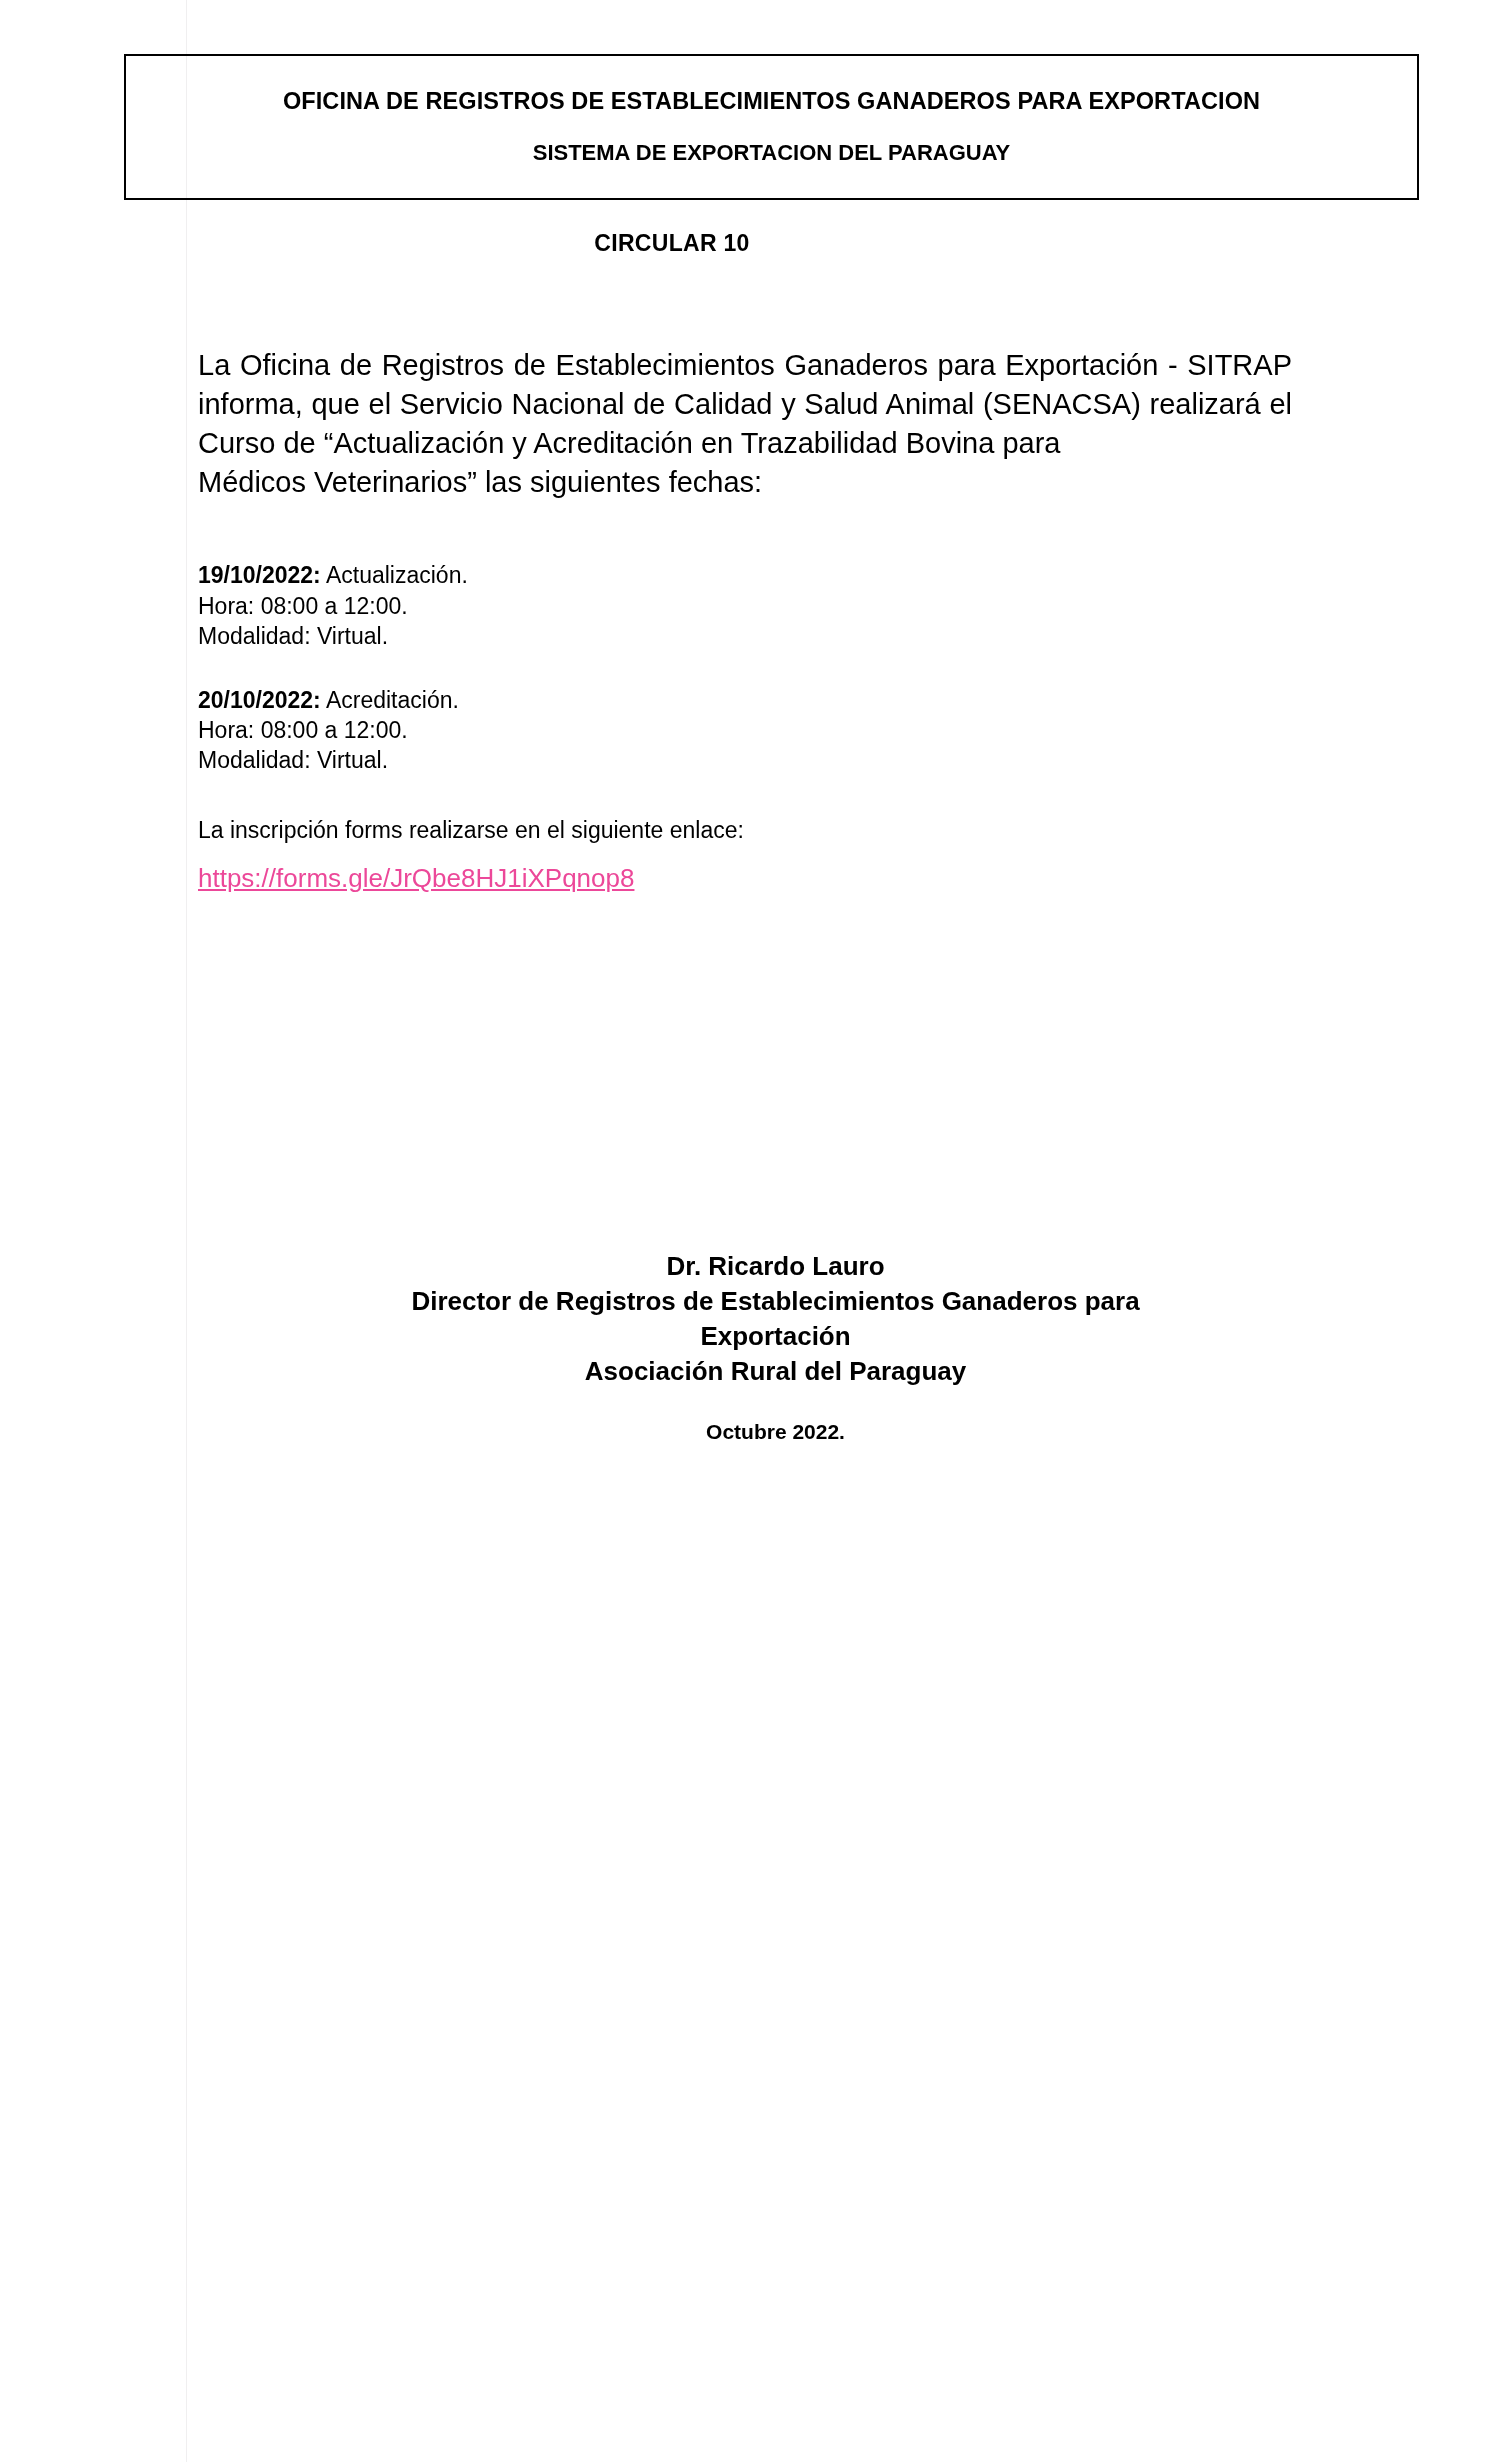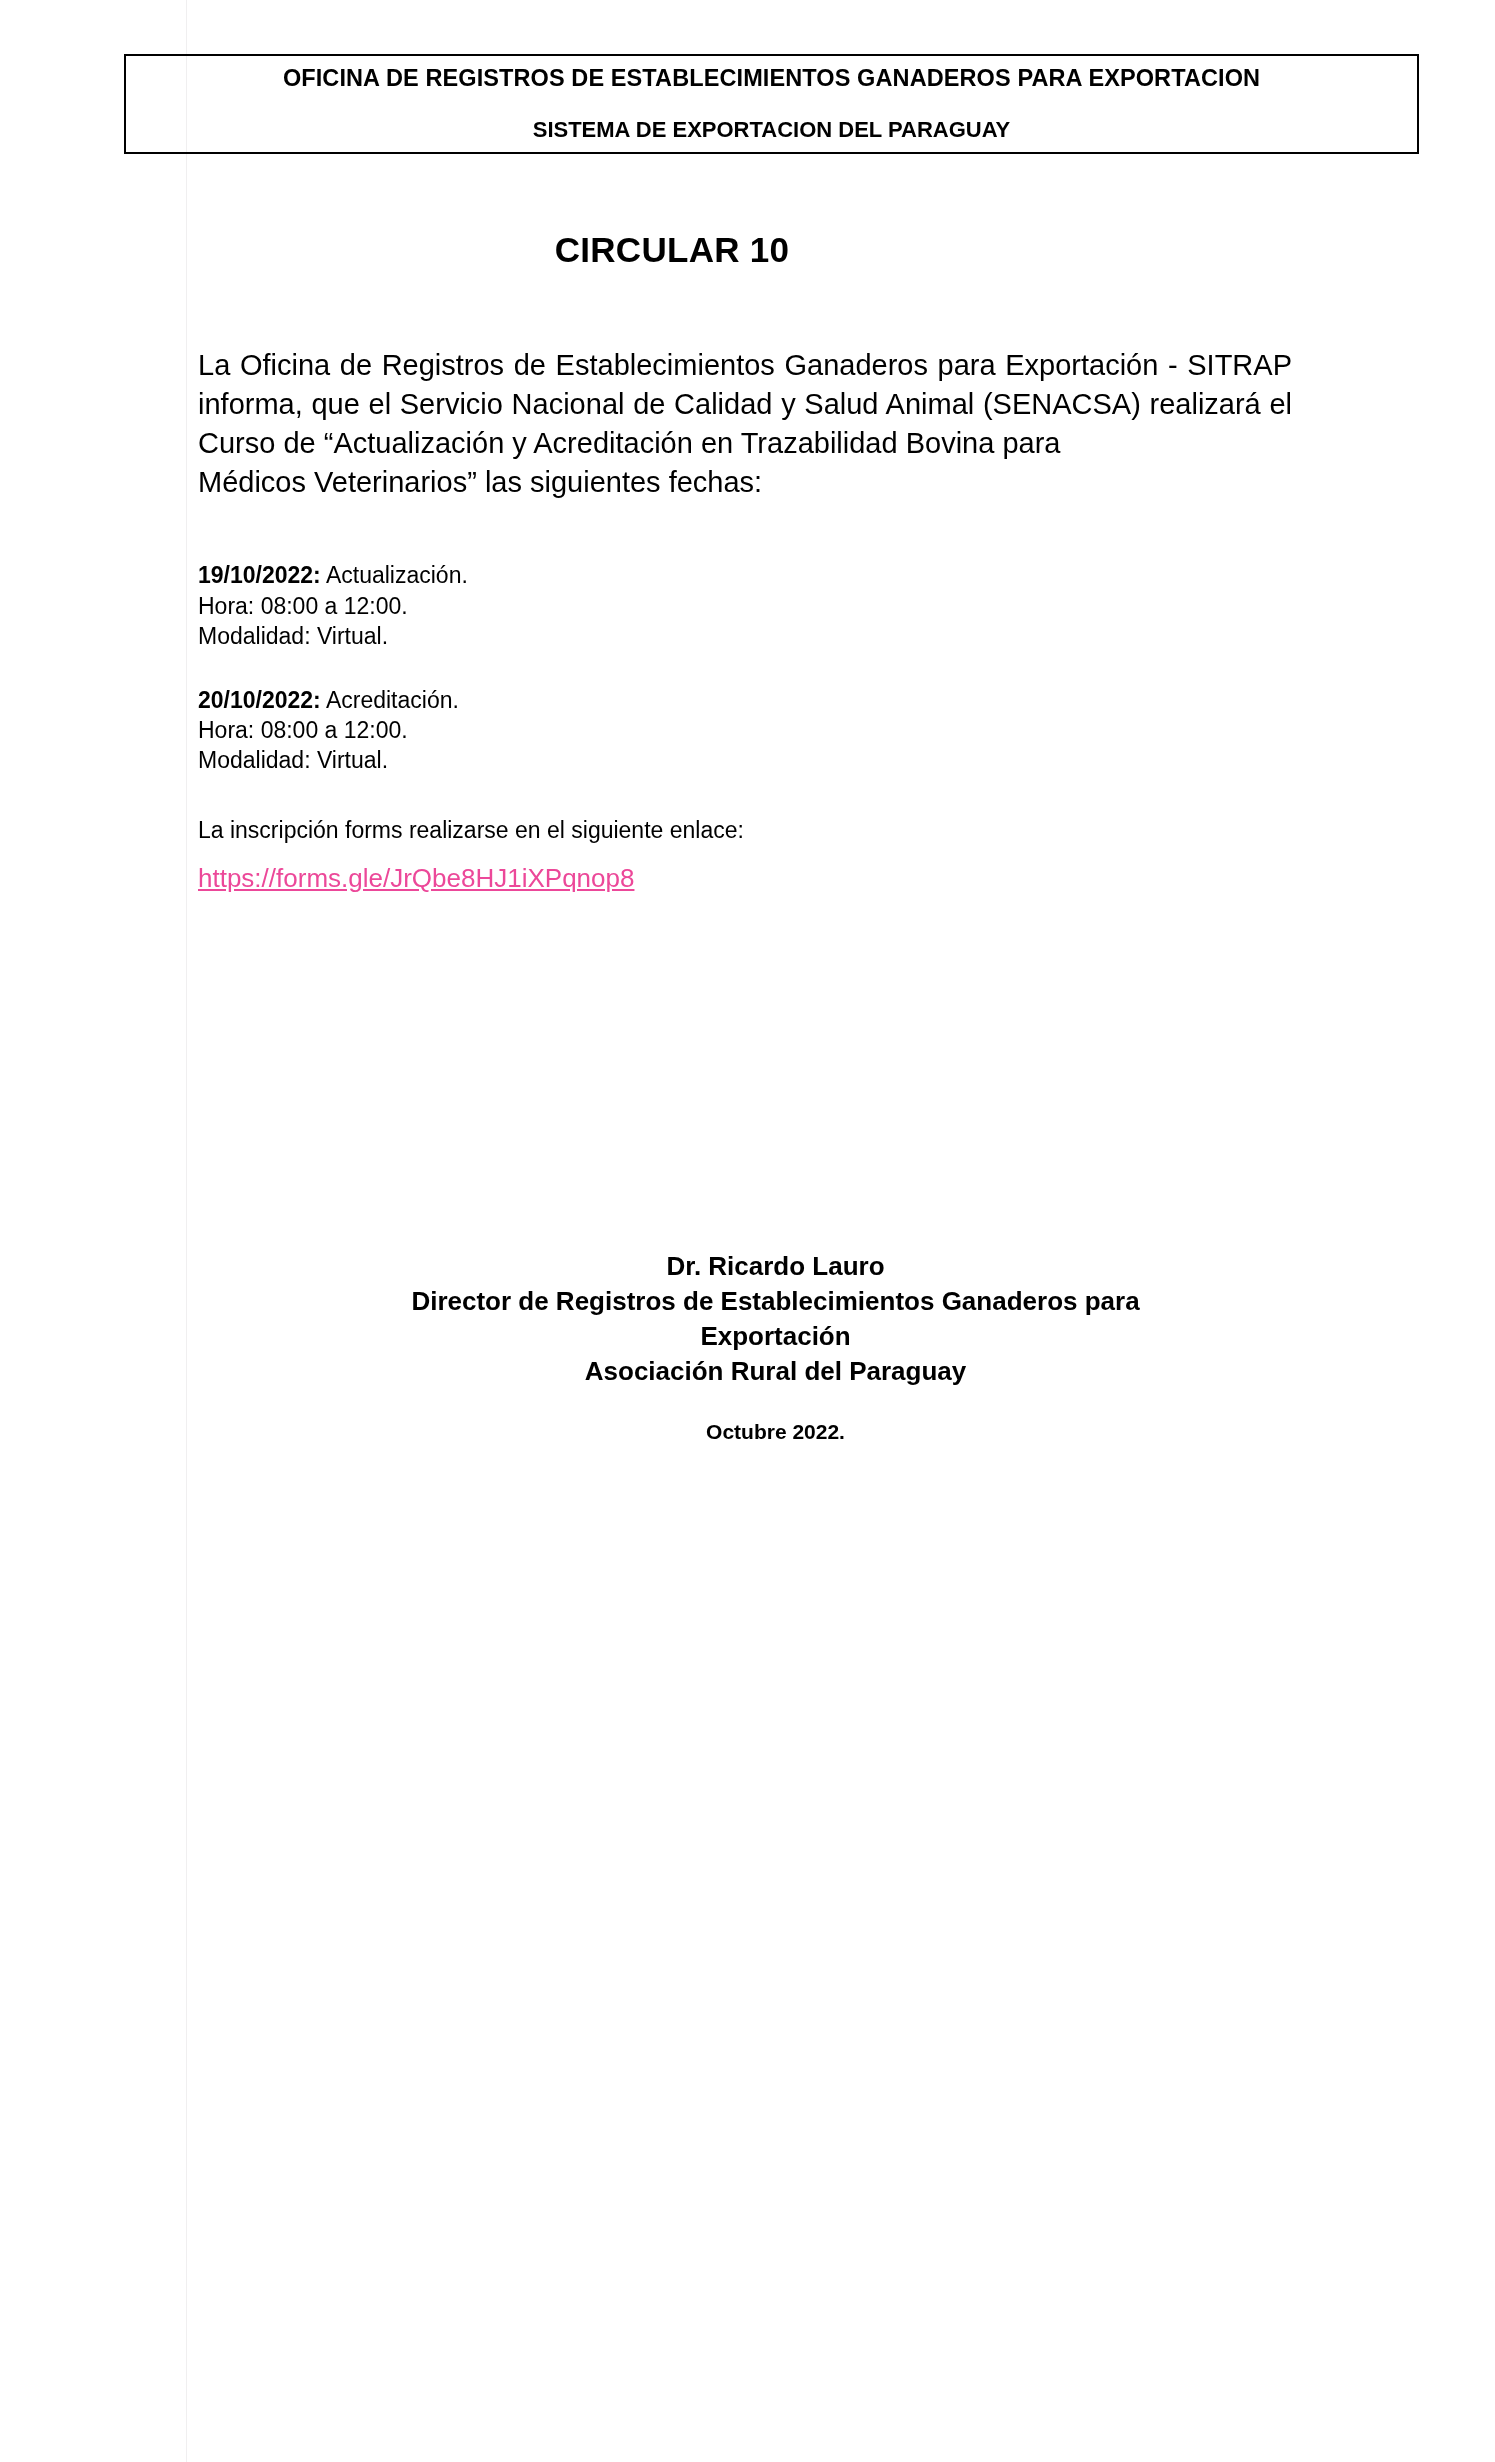--- a/index.html
+++ b/index.html
@@ -21,21 +21,21 @@
     width: 1495px;
     height: 2462px;
   }
 
   
   .header-box {
     position: absolute;
     left: 124px;
     top: 54px;
     width: 1295px;
-    height: 100px;
+    height: 146px;
     border: 2.9px solid #000000;
     box-sizing: border-box;
     display: flex;
     flex-direction: column;
     align-items: center;
     justify-content: center;
   }
   .header-line1 {
     font-size: 23.5px;
     font-weight: bold;
@@ -51,21 +51,21 @@
     line-height: 1.2;
   }
 
   
   .doc-title {
     position: absolute;
     left: 0;
     top: 230px;
     width: 1344px;
     text-align: center;
-    font-size: 35px;
+    font-size: 23px;
     font-weight: bold;
     letter-spacing: 0.3px;
   }
 
   
   .body-block {
     position: absolute;
     left: 198px;
     top: 346px;
     width: 1094px;

